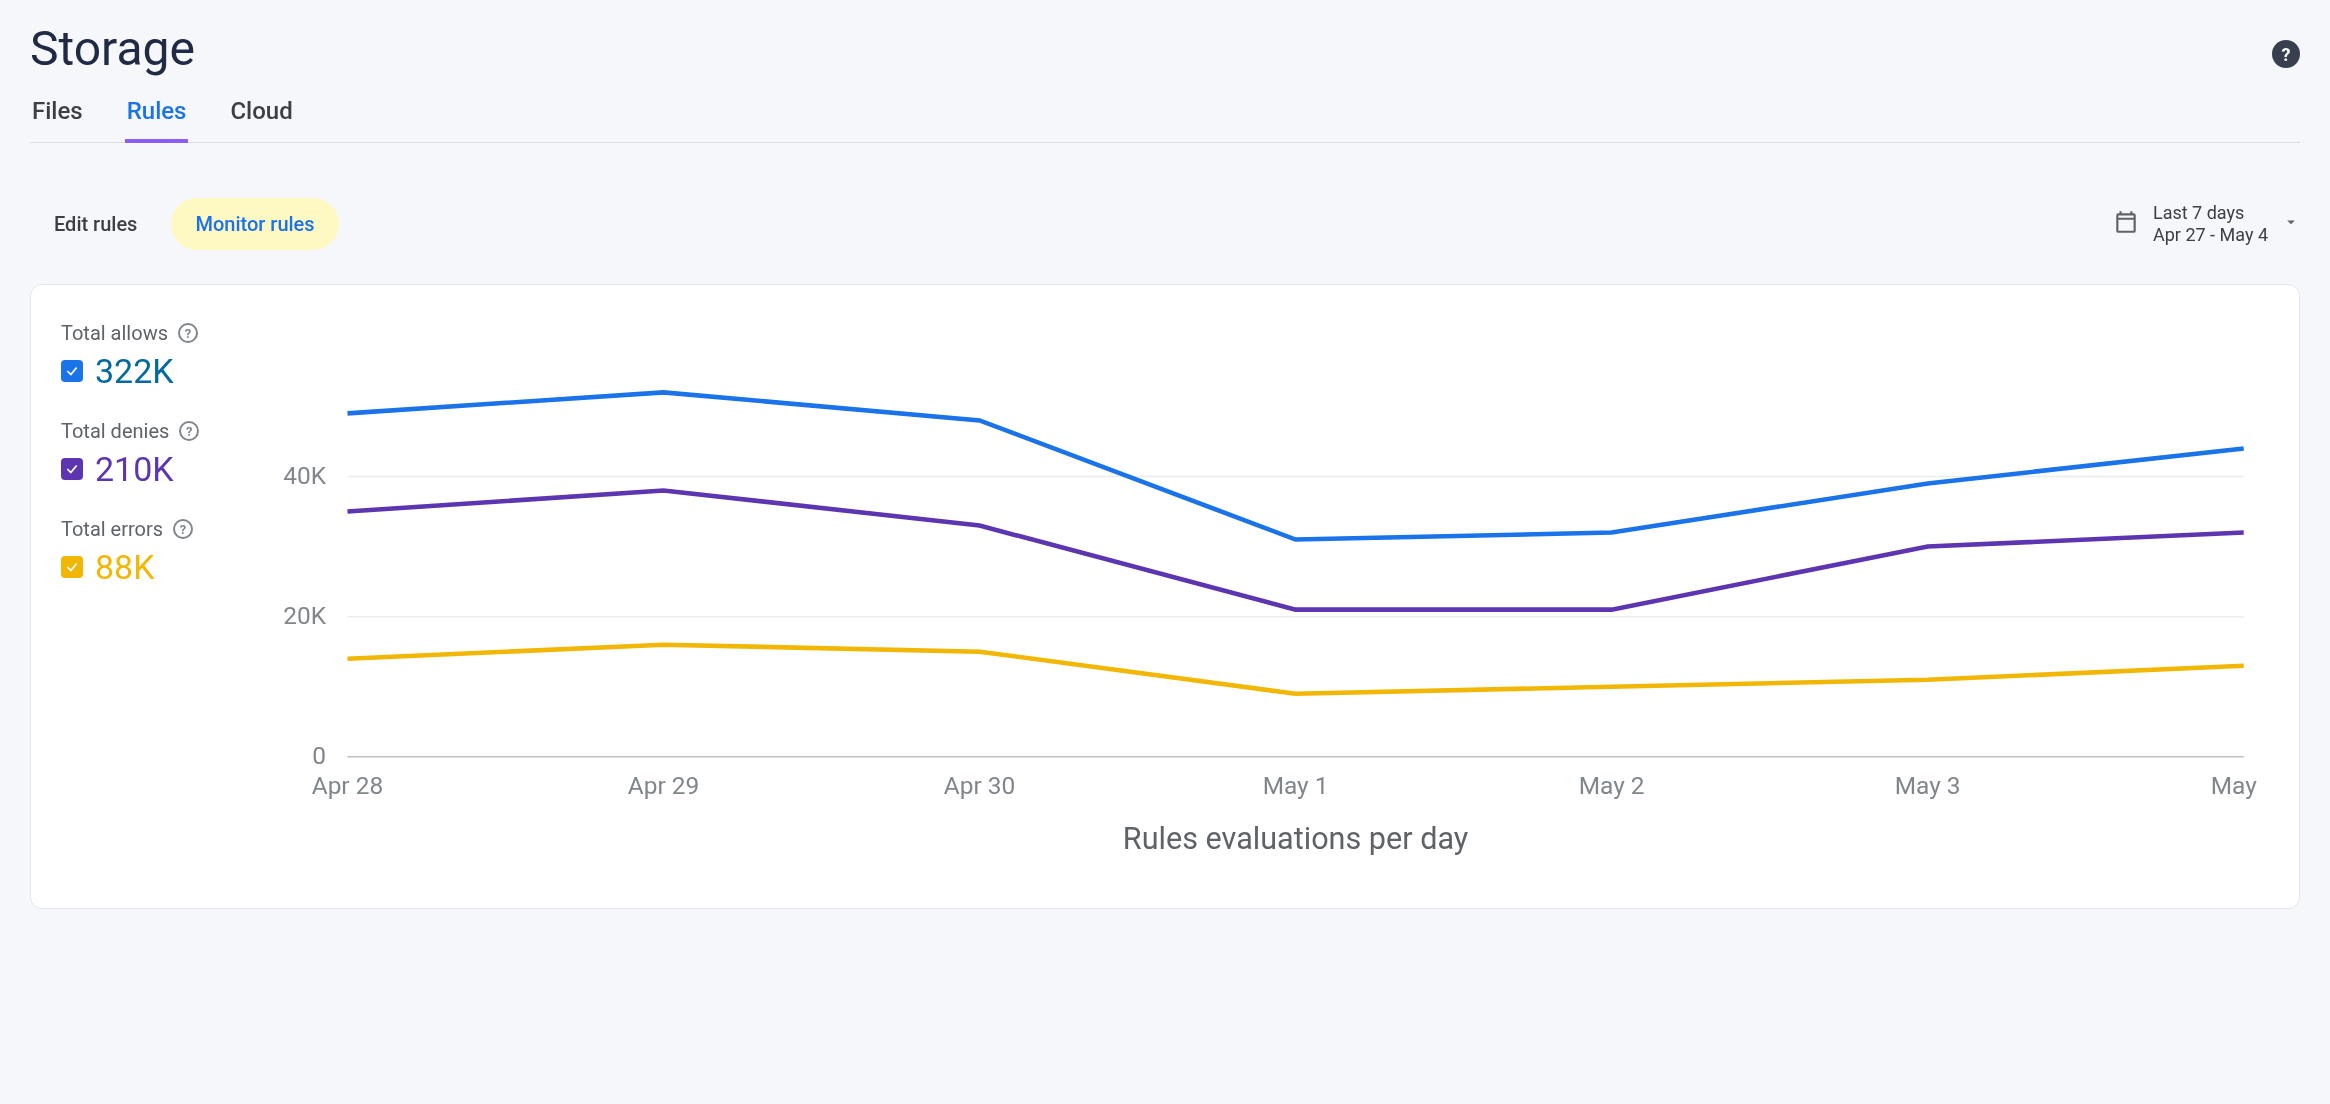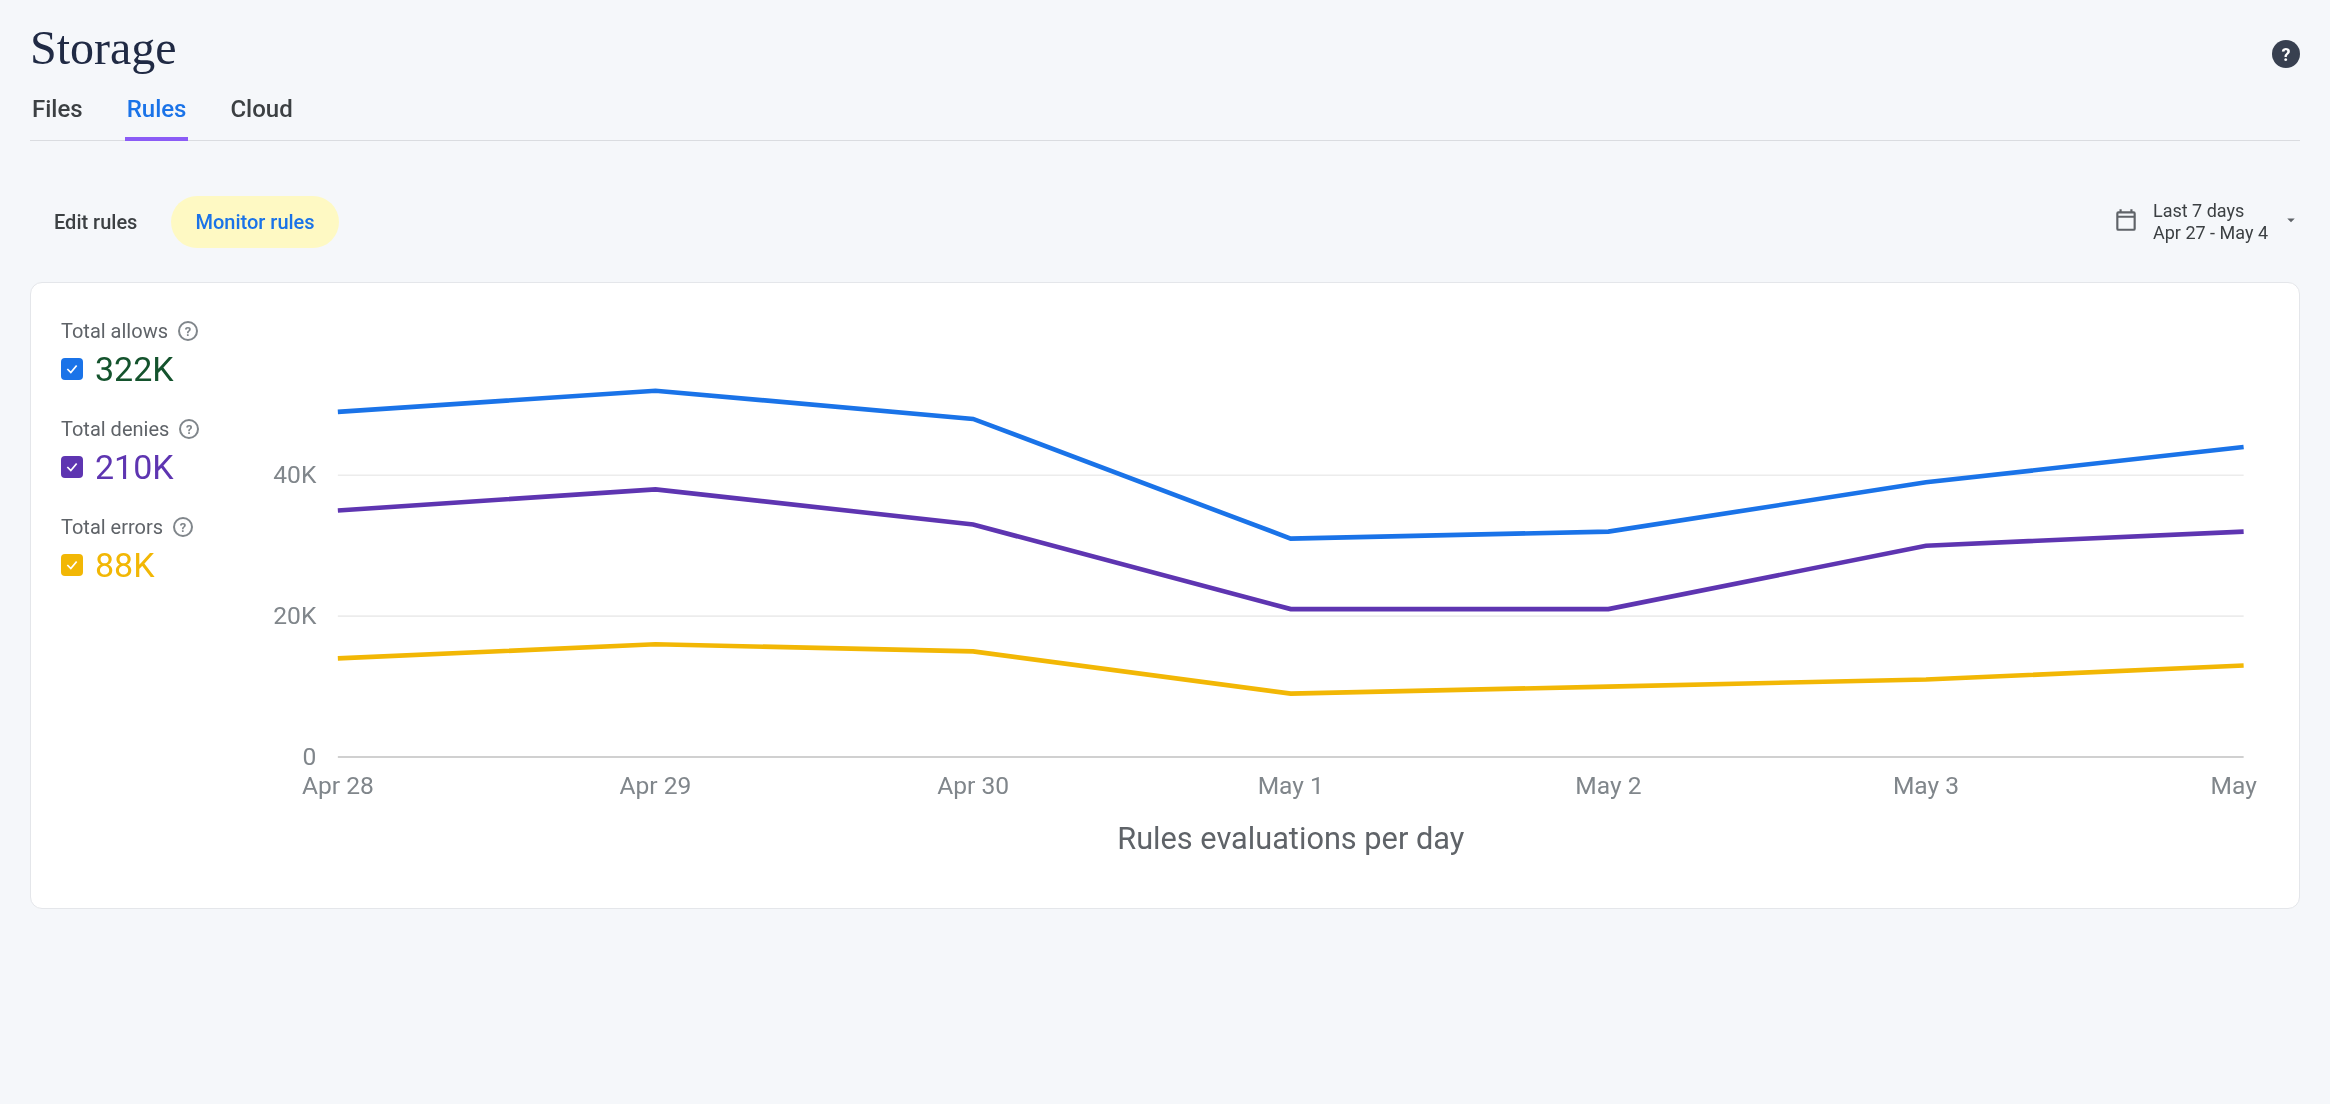--- a/index.html
+++ b/index.html
@@ -16,21 +16,20 @@
   .header-row {
     display:flex;
     align-items:flex-start;
     justify-content:space-between;
   }
   h1.page-title {
     font-size: 48px;
     font-weight: 400;
     color: #202a44;
     margin: 10px 0 20px 0;
-    font-family: Liberation Serif, serif;
   }
   .help-badge {
     width:28px; height:28px; border-radius:50%;
     background:#384050; color:#fff;
     display:flex; align-items:center; justify-content:center;
     font-weight:700; font-size:18px;
     margin-top:30px;
     cursor:pointer;
   }
 
@@ -82,21 +81,21 @@
   .date-picker .chev-icon svg { fill:#5f6368; }
 
   
   .card {
     margin-top:34px;
     background:#fff;
     border:1px solid #e4e6ea;
     border-radius:12px;
     padding:36px 40px 36px 30px;
     display:flex;
-    gap:0;
+    gap:10px;
   }
   .legend-col {
     width:200px;
     display:flex; flex-direction:column;
   }
   .metric-block { margin-bottom:28px; }
   .metric-label-row {
     display:flex; align-items:center; gap:10px;
     font-size:20px; color:#5f6368;
   }
@@ -190,21 +189,21 @@
           <div class="metric-label-row">
             <span>Total allows</span>
             <span class="small-help">?</span>
           </div>
           <div class="metric-value-row">
             <span class="metric-checkbox" style="background: rgb(26, 115, 232);">
               <svg width="14" height="14" viewBox="0 0 24 24" fill="none" stroke-width="3">
                 <polyline points="4 12 10 18 20 6"></polyline>
               </svg>
             </span>
-            <span class="metric-value" style="color: #14532d;">322K</span>
+            <span class="metric-value" style="color: #0369a1;">322K</span>
           </div>
         </div>
         <div class="metric-block">
           <div class="metric-label-row">
             <span>Total denies</span>
             <span class="small-help">?</span>
           </div>
           <div class="metric-value-row">
             <span class="metric-checkbox" style="background: rgb(94, 53, 177);">
               <svg width="14" height="14" viewBox="0 0 24 24" fill="none" stroke-width="3">

